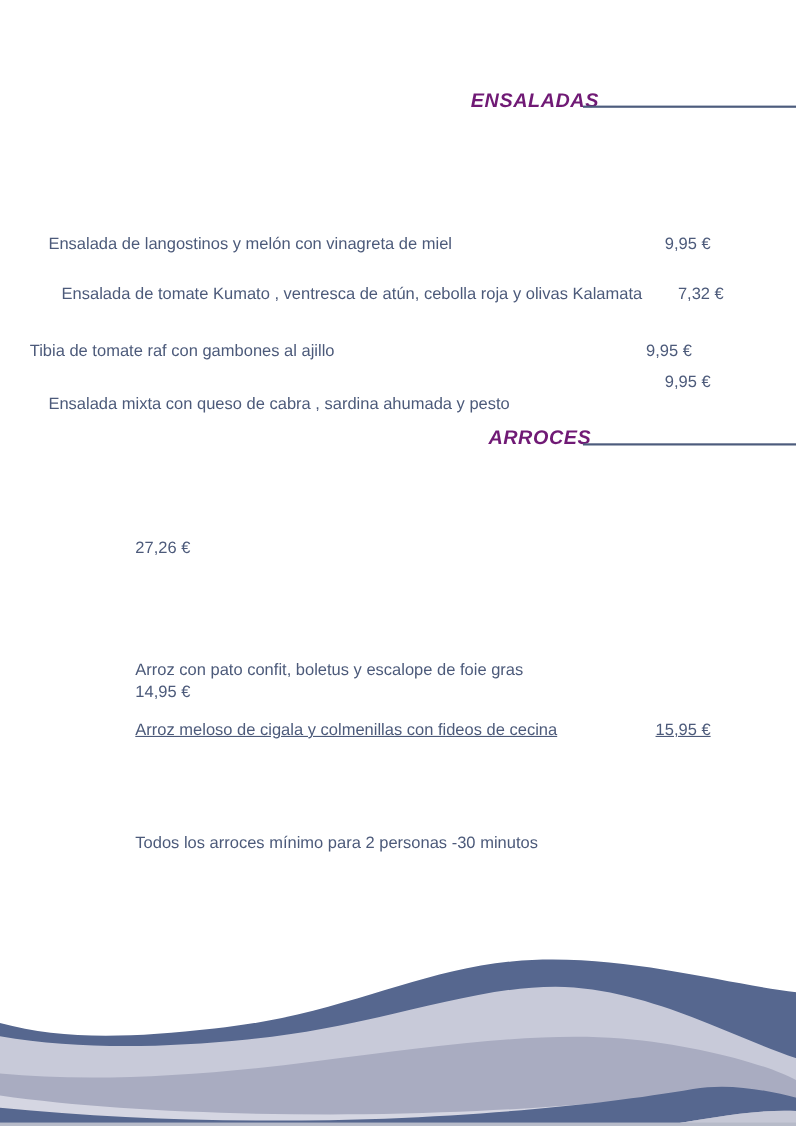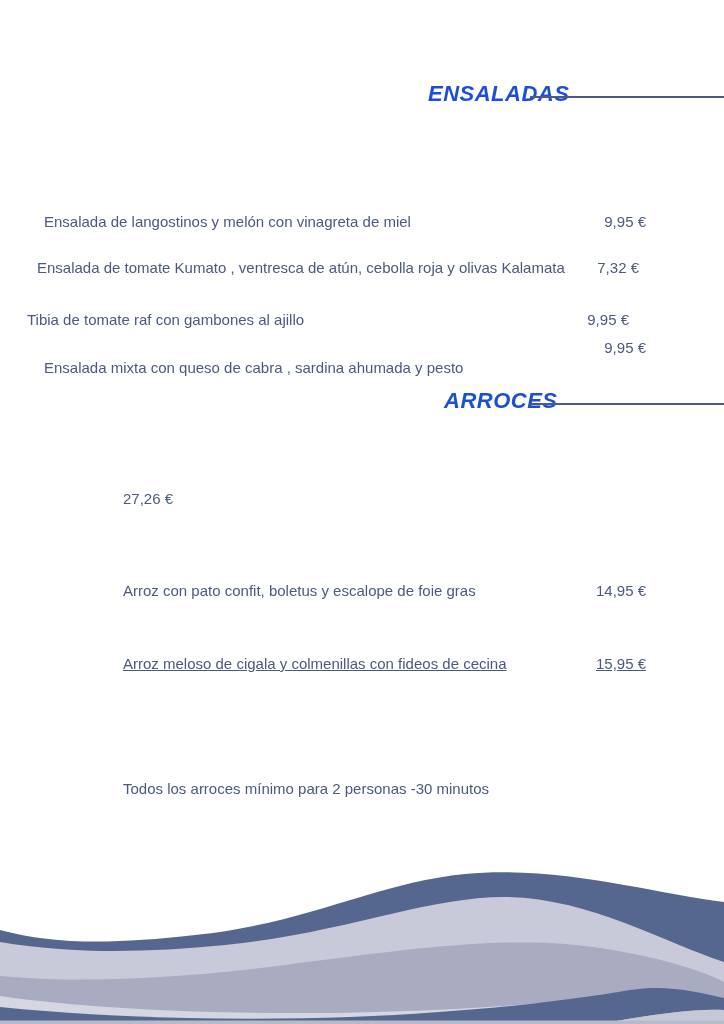--- a/index.html
+++ b/index.html
@@ -7,25 +7,25 @@
     position:relative;
     width:724px;height:1024px;
     background:#ffffff;
     overflow:hidden;
     font-family:"Liberation Sans","DejaVu Sans",sans-serif;
     color:#4c5a7a;
   }
   .section-title{
     position:absolute;
     margin:0;
-    font-size:22px;
+    font-size:18px;
     font-style:italic;
     font-weight:600;
     letter-spacing:0.5px;
-    color:#1d4ed8;
+    color:#701a75;
     white-space:nowrap;
   }
   .title-rule{
     position:absolute;
     height:2px;
     background:#4d5c7d;
   }
   .menu-row{
     position:absolute;
     display:flex;
@@ -38,21 +38,20 @@
   }
   .menu-row .dish{padding-right:8px;margin-top:40px;}
   .menu-row .price{white-space:nowrap;}
   .note{
     position:absolute;
     left:123px;top:757px;
     font-size:15px;
     font-weight:500;
     line-height:20px;
     white-space:nowrap;
-    margin-top:22px;
   }
   .wave{
     position:absolute;
     left:0;bottom:0;
     width:724px;height:174px;
     display:block;
   }
   .wave .dark{fill:#56678F;}
   .wave .lavender{fill:#C8CAD9;}
   .wave .medium{fill:#A9ACC1;}
@@ -65,40 +64,40 @@
 
 <div class="page">
 
   <h2 class="section-title" style="left:428px;top:81px;">ENSALADAS</h2>
   <div class="title-rule" style="left:530px;top:96px;width:194px;"></div>
 
   <div class="menu-row" style="left:44px;top:172px;width:602px;">
     <span class="dish">Ensalada de langostinos y melón con vinagreta de miel</span>
     <span class="price">9,95 €</span>
   </div>
-  <div class="menu-row" style="left:37px;top:218px;width:602px;">
+  <div class="menu-row" style="left:56px;top:218px;width:602px;">
     <span class="dish">Ensalada de tomate Kumato , ventresca de atún, cebolla roja y olivas Kalamata</span>
     <span class="price">7,32 €</span>
   </div>
   <div class="menu-row" style="left:27px;top:270px;width:602px;text-align:right;">
     <span class="dish">Tibia de tomate raf con gambones al ajillo</span>
     <span class="price">9,95 €</span>
   </div>
   <div class="menu-row" style="left:44px;top:318px;width:602px;align-items:center;">
     <span class="dish">Ensalada mixta con queso de cabra , sardina ahumada y pesto</span>
     <span class="price">9,95 €</span>
   </div>
 
   <h2 class="section-title" style="left:444px;top:388px;">ARROCES</h2>
   <div class="title-rule" style="left:530px;top:403px;width:194px;"></div>
 
   <div class="menu-row" style="left:123px;top:489px;width:523px;">
     <span class="price">27,26 €</span>
   </div>
-  <div class="menu-row" style="left:123px;top:541px;width:523px;">
+  <div class="menu-row" style="left:123px;top:560px;width:523px;flex-direction:column;">
     <span class="dish">Arroz con pato confit, boletus y escalope de foie gras</span>
     <span class="price">14,95 €</span>
   </div>
   <div class="menu-row" style="left:123px;top:614px;width:523px;text-decoration:underline;">
     <span class="dish">Arroz meloso de cigala y colmenillas con fideos de cecina</span>
     <span class="price">15,95 €</span>
   </div>
 
   <div class="note">Todos los arroces mínimo para 2 personas -30 minutos</div>
 

